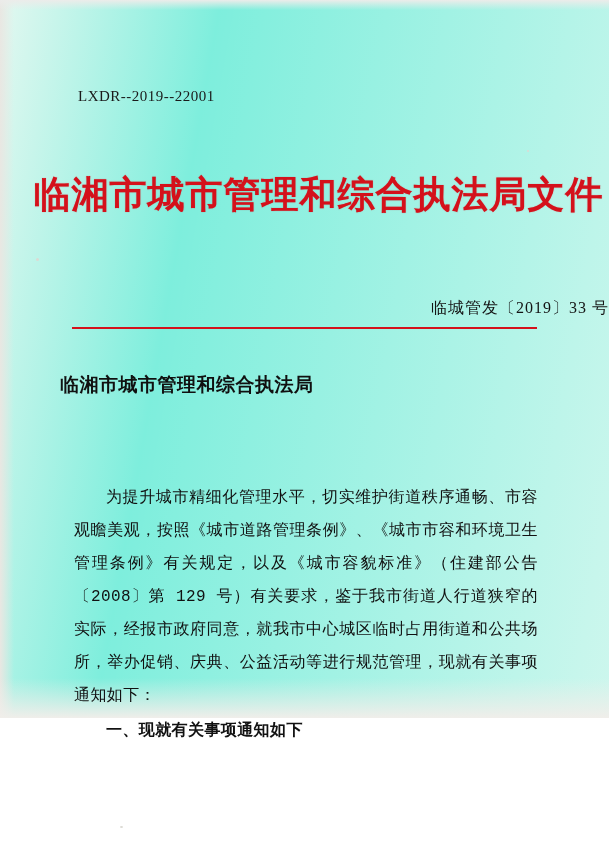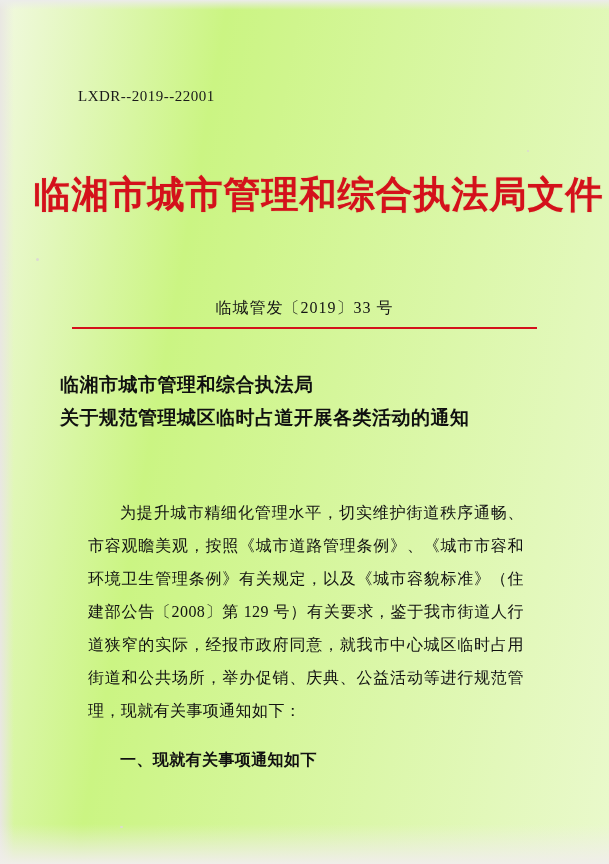--- a/index.html
+++ b/index.html
@@ -9,22 +9,22 @@
   body {
     width: 609px;
     height: 864px;
     background: #ffffff;
     font-family: "Liberation Serif", "DejaVu Serif", serif;
     overflow: hidden;
   }
   .page {
     position: relative;
     width: 609px;
-    height: 864px;
-    background: #bef264;
+    height: 718px;
+    background: #5eead4;
     box-sizing: border-box;
     padding: 0;
   }
   
   .paper-tint {
     position: absolute;
     inset: 0;
     background:
       linear-gradient(100deg, rgba(250,250,245,0.85) 0%, rgba(255,255,255,0.2) 30%, rgba(252,252,248,0.7) 100%);
     pointer-events: none;
@@ -50,21 +50,21 @@
     font-size: 37px;
     letter-spacing: 1px;
     text-shadow: 0 0 1px rgba(212,17,27,0.5);
     padding-left: 28px;
   }
   .issue-no {
     position: absolute;
     left: 0;
     right: 0;
     top: 298px;
-    text-align: center;
+    text-align: right;
     font-size: 16px;
     color: #141414;
     letter-spacing: 1px;
     font-family: "Liberation Serif", "DejaVu Serif", serif;
   }
   .red-rule {
     position: absolute;
     left: 72px;
     width: 465px;
     top: 327px;
@@ -90,22 +90,23 @@
     width: 468px;
     top: 480px;
     font-size: 16px;
     line-height: 33px;
     color: #111111;
     text-align: justify;
     font-family: "Liberation Serif", "DejaVu Serif", serif;
     letter-spacing: 0.4px;
   }
   .body-block p {
-    margin: 16px;
+    margin: 2px;
     text-indent: 2em;
+    font-family: Liberation Mono, monospace;
   }
   .section-heading {
     font-weight: bold;
   }
   .b {
     font-weight: bold;
   }
   .scan-edge-left {
     position: absolute;
     left: 0;
@@ -157,21 +158,20 @@
   <div class="doc-number">LXDR--2019--22001</div>
 
   <div class="masthead">临湘市城市管理和综合执法局文件</div>
 
   <div class="issue-no">临城管发〔2019〕33 号</div>
 
   <div class="red-rule"></div>
 
   <div class="title-block">
     <div>临湘市城市管理和综合执法局</div>
-    <div>关于规范管理城区临时占道开展各类活动的通知</div>
   </div>
 
   <div class="body-block">
     <p>为提升城市精细化管理水平，切实维护街道秩序通畅、市容观瞻美观，按照《城市道路管理条例》、《城市市容和环境卫生管理条例》有关规定，以及《城市容貌标准》（住建部公告〔2008〕第 129 号）有关要求，鉴于我市街道人行道狭窄的实际，经报市政府同意，就我市中心城区临时占用街道和公共场所，举办促销、庆典、公益活动等进行规范管理，现就有关事项通知如下：</p>
     <p class="section-heading">一、现就有关事项通知如下</p>
   </div>
 
 </div>
 
 </body></html>

